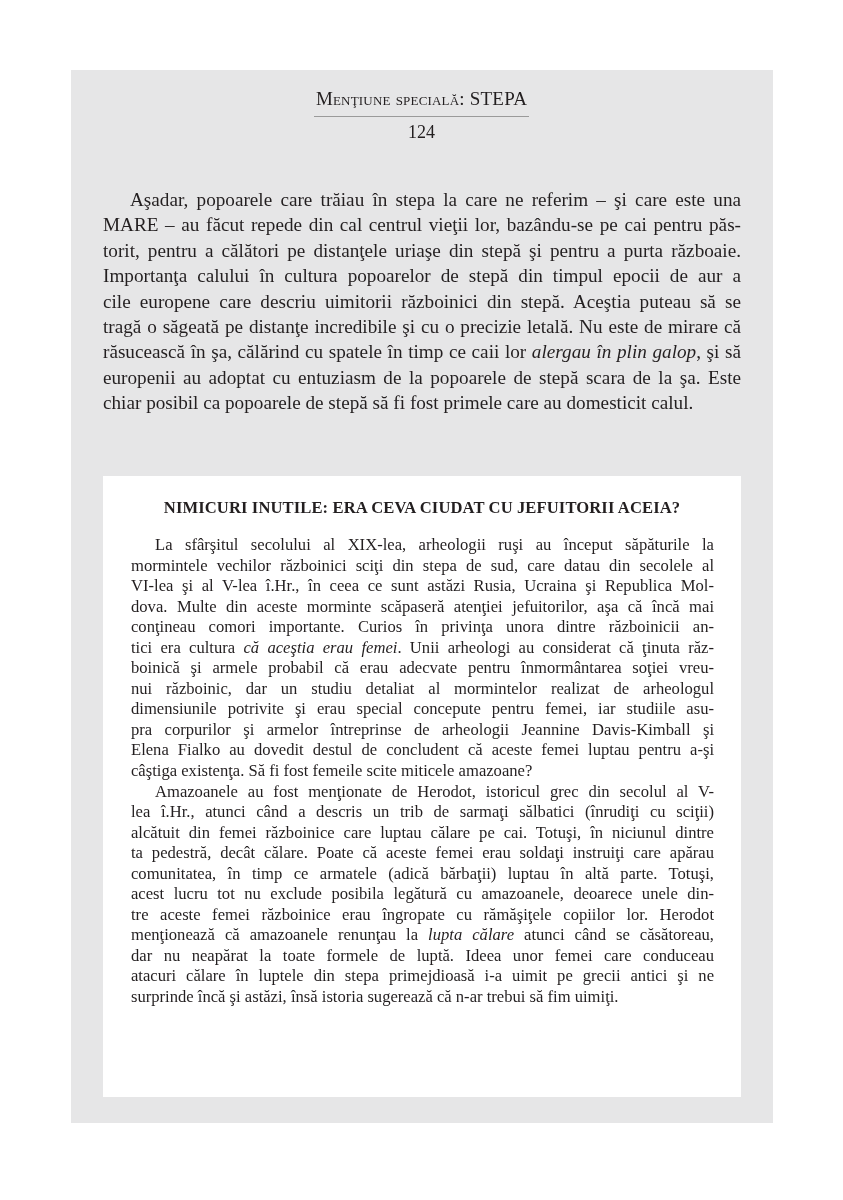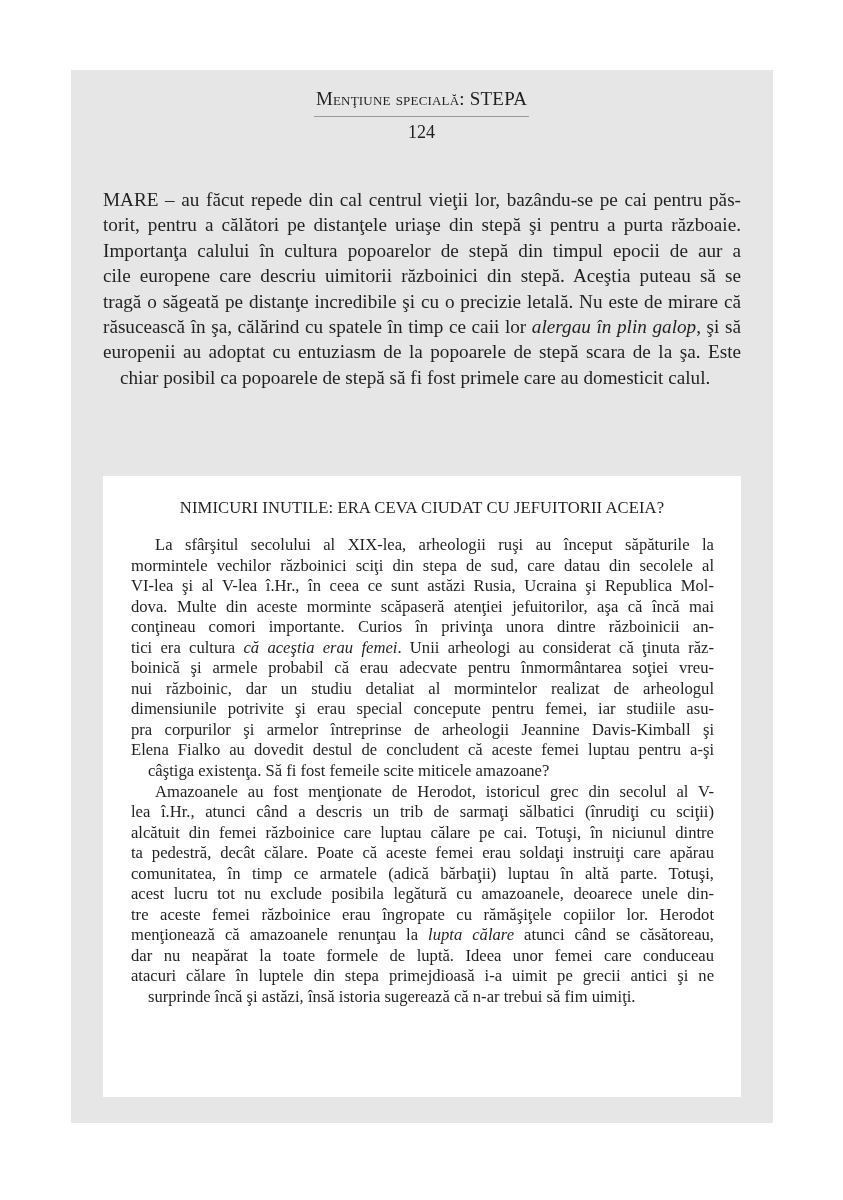--- a/index.html
+++ b/index.html
@@ -6,43 +6,46 @@
   body { width:843px; height:1200px; position:relative; overflow:hidden;
          font-family:"Liberation Serif","DejaVu Serif",serif; color:#231f20; }
   .page-panel { position:absolute; left:71px; top:70px; width:702px; height:1053px; background:#e6e6e7; }
   .running-head { position:absolute; left:0; width:843px; top:88px; text-align:center;
                   font-size:19px; letter-spacing:0.2px; }
   .running-head .sc { font-variant:small-caps; }
   .head-rule { position:absolute; left:314px; top:116px; width:215px; height:1px; background:#9a9a9a; }
   .page-number { position:absolute; left:0; width:843px; top:122px; text-align:center; font-size:18px; }
   .main-text { position:absolute; left:103px; top:187px; width:638px; font-size:19.2px; line-height:25.4px; }
   .line { display:block; text-align:justify; text-align-last:justify; white-space:nowrap; height:25.4px; }
-  .line.last { text-align-last:left;margin-left:17px; }
+  .line.last { text-align-last:left; }
   .line.indent { padding-left:27px; }
   .line-inner { display:block; text-align:justify; text-align-last:justify; white-space:normal; }
   .sidebar-box { position:absolute; left:103px; top:476px; width:638px; height:621px; background:#ffffff; }
-  .box-title { position:absolute; left:0; width:638px; top:22px; text-align:center; font-size:16.6px; letter-spacing:0.1px; }
+  .box-title { position:absolute; left:0; width:638px; top:22px; text-align:center; font-size:16.6px; letter-spacing:0.1px;font-weight:bold; }
   .box-text { position:absolute; left:28px; top:59px; width:583px; font-size:16.6px; line-height:20.55px; }
   .box-text .line { height:20.55px; }
   .box-text .line.indent { padding-left:24px; }
   em { font-style:italic; }
 </style>
 </head>
 <body>
 
 <div class="page-panel"></div>
 
 <div class="running-head">
   <span class="sc">Menţiune specială:</span>
   <span>STEPA</span>
 </div>
 <div class="head-rule"></div>
 <div class="page-number">124</div>
 
 <div class="main-text">
+  <span class="line indent">
+      <span class="line-inner">Aşadar, popoarele care trăiau în stepa la care ne referim – şi care este una</span>
+    </span>
   <span class="line">
       <span class="line-inner">MARE – au făcut repede din cal centrul vieţii lor, bazându-se pe cai pentru păs-</span>
     </span>
   <span class="line">
       <span class="line-inner">torit, pentru a călători pe distanţele uriaşe din stepă şi pentru a purta războaie.</span>
     </span>
   <span class="line">
       <span class="line-inner">Importanţa calului în cultura popoarelor de stepă din timpul epocii de aur a</span>
     </span>
   <span class="line">

